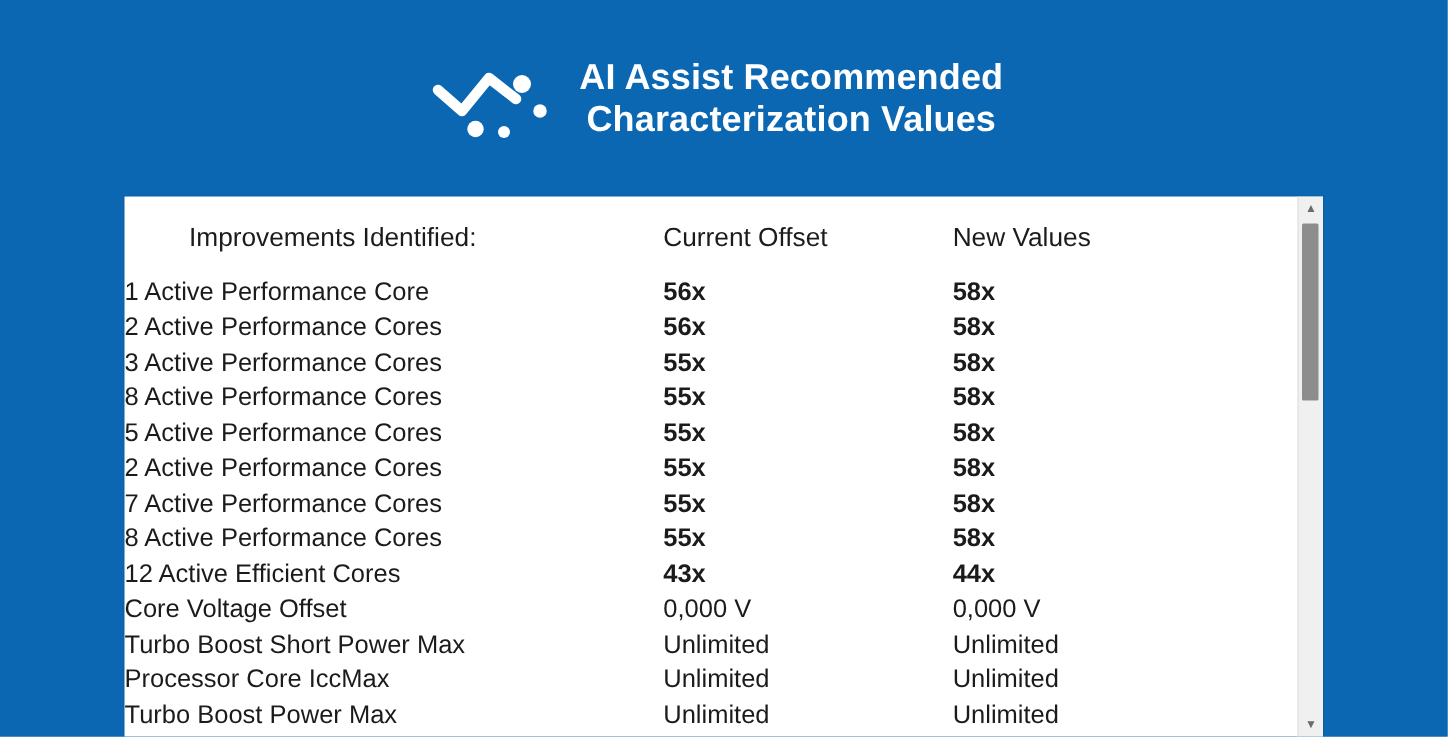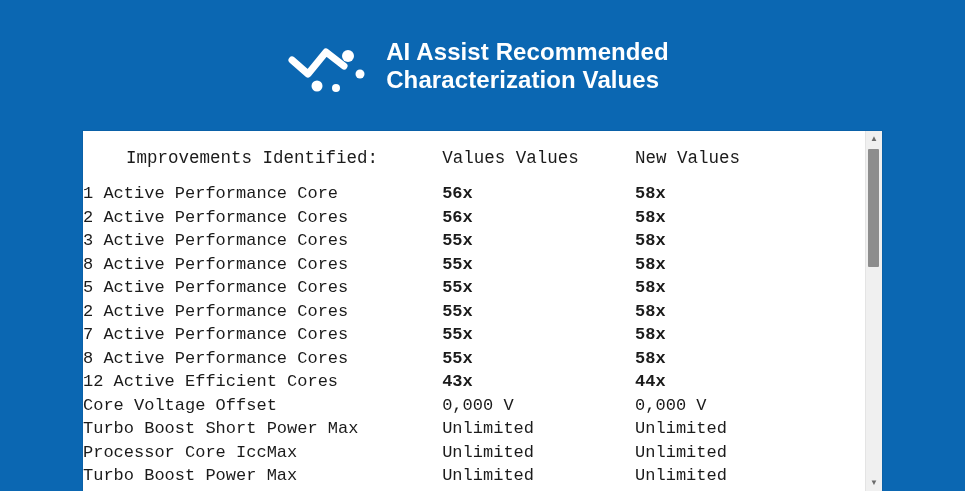--- a/index.html
+++ b/index.html
@@ -27,20 +27,21 @@
     height: 131px;
     display: flex;
     align-items: center;
     justify-content: center;
   }
   .header-inner {
     display: flex;
     align-items: center;
     gap: 16px;
     transform: translateX(-6px);
+    text-align: center;
   }
   .logo {
     width: 86px;
     height: 72px;
     position: relative;
   }
   .title-block {
     color: #ffffff;
   }
   .title {
@@ -75,21 +76,20 @@
     overflow: hidden;
   }
   .table {
     width: 100%;
     border-collapse: collapse;
     table-layout: fixed;
   }
   .table th, .table td {
     text-align: left;
     padding: 0;
-    font-family: Liberation Mono, monospace;
   }
   .col-label { width: 350px; }
   .col-current { width: 188px; }
   .col-new { width: 225px; }
 
   .table thead th {
     font-size: 17.5px;
     color: #1b1b1b;
     font-weight: normal;
     padding-top: 17px;
@@ -170,21 +170,21 @@
     <div class="panel-inner">
       <table class="table">
         <colgroup>
           <col class="col-label">
           <col class="col-current">
           <col class="col-new">
         </colgroup>
         <thead>
           <tr>
             <th>Improvements Identified:</th>
-            <th class="head-current">Values Values</th>
+            <th class="head-current">Current Offset</th>
             <th class="head-new">New Values</th>
           </tr>
         </thead>
         <tbody>
           <tr>
             <td class="cell-label">1 Active Performance Core</td>
             <td class="cell-current bold">56x</td>
             <td class="cell-new bold">58x</td>
           </tr>
           <tr>

